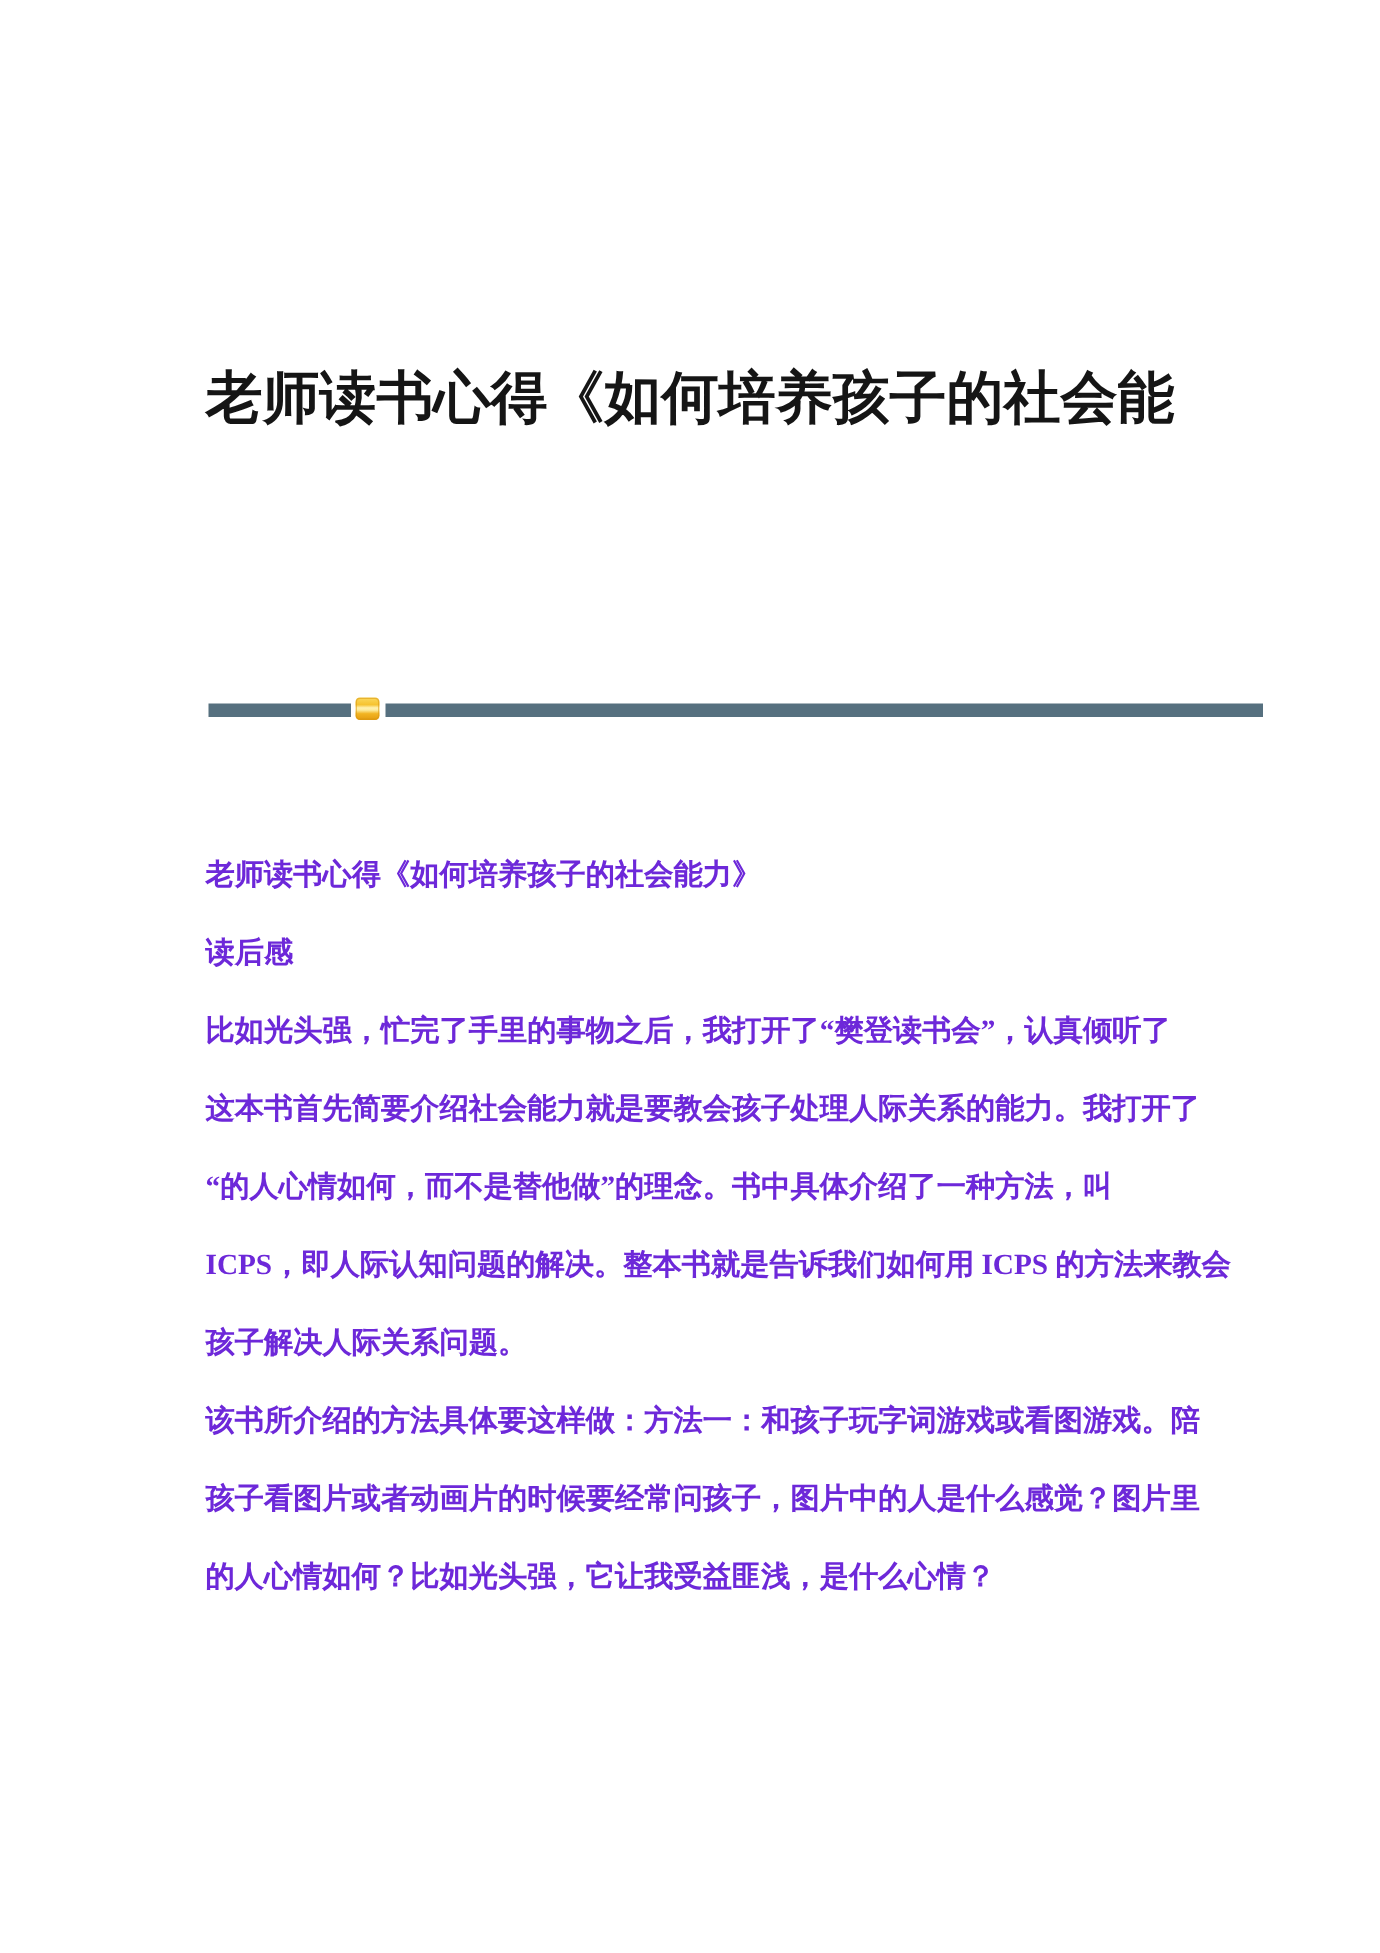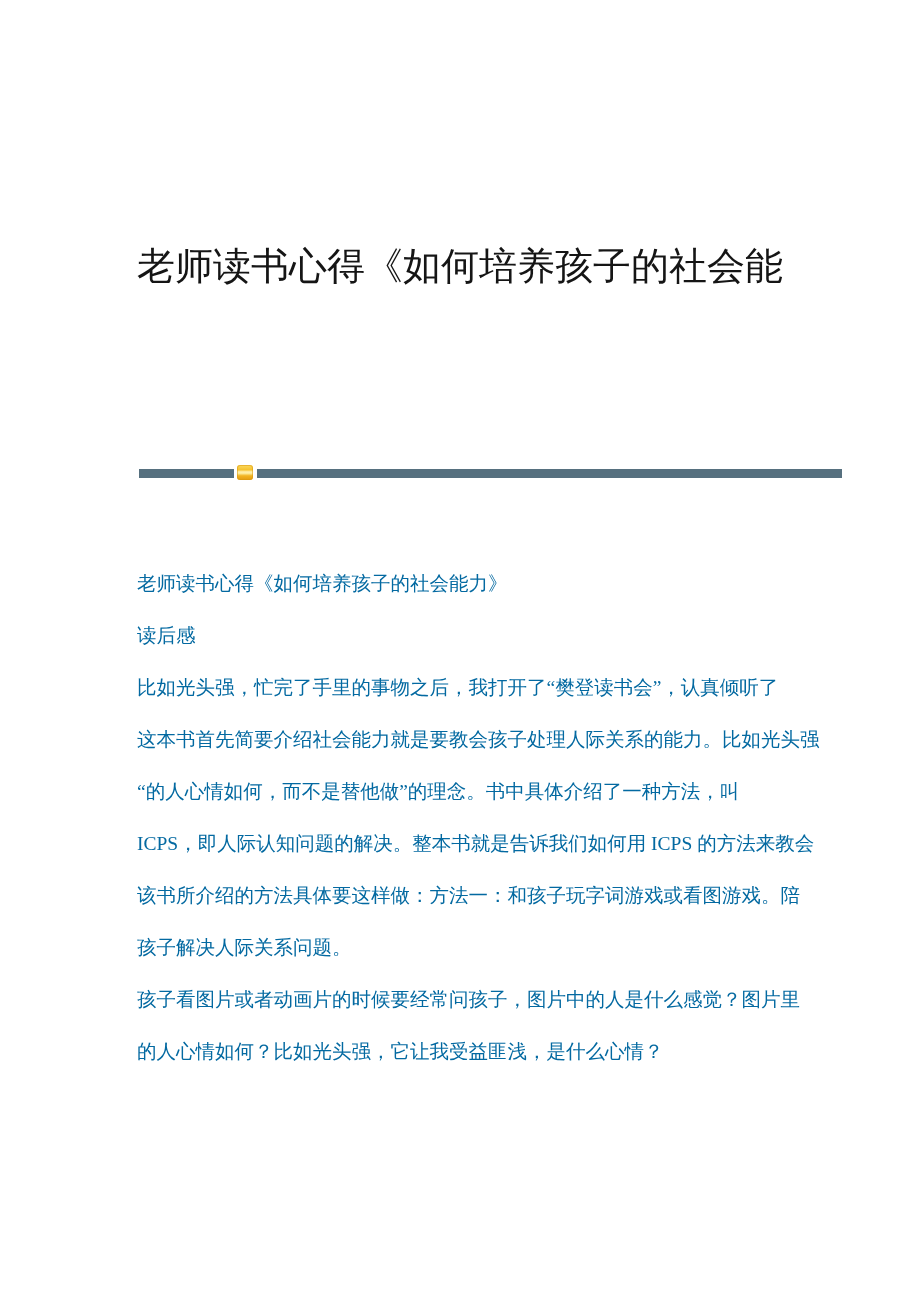--- a/index.html
+++ b/index.html
@@ -17,21 +17,21 @@
   }
   
   .doc-title {
     position: absolute;
     top: 193px;
     left: 0;
     width: 920px;
     text-align: center;
     font-size: 38px;
     line-height: 97px;
-    font-weight: 400;
+    font-weight: 700;
     color: #151515;
     letter-spacing: 0;
   }
   .doc-title .t-line {
     display: block;
     white-space: nowrap;
   }
   
   .divider {
     position: absolute;
@@ -71,22 +71,22 @@
     box-shadow: inset 0 0 0 1px rgba(216,152,16,0.55);
   }
   
   .doc-body {
     position: absolute;
     top: 558px;
     left: 137px;
     width: 700px;
     font-size: 19.5px;
     line-height: 52px;
-    color: #0369a1;
-    font-weight: 400;
+    color: #6d28d9;
+    font-weight: 700;
   }
   .doc-body .b-line {
     display: block;
     white-space: nowrap;
     height: 52px;
   }
 </style>
 </head>
 <body>
 
@@ -99,22 +99,22 @@
   <div class="divider">
     <div class="bar bar-left"></div>
     <div class="book-badge"></div>
     <div class="bar bar-right"></div>
   </div>
 
   <div class="doc-body">
     <span class="b-line">老师读书心得《如何培养孩子的社会能力》</span>
     <span class="b-line">读后感</span>
     <span class="b-line">比如光头强，忙完了手里的事物之后，我打开了“樊登读书会”，认真倾听了</span>
-    <span class="b-line">这本书首先简要介绍社会能力就是要教会孩子处理人际关系的能力。比如光头强</span>
+    <span class="b-line">这本书首先简要介绍社会能力就是要教会孩子处理人际关系的能力。我打开了</span>
     <span class="b-line">“的人心情如何，而不是替他做”的理念。书中具体介绍了一种方法，叫</span>
     <span class="b-line">ICPS，即人际认知问题的解决。整本书就是告诉我们如何用 ICPS 的方法来教会</span>
+    <span class="b-line">孩子解决人际关系问题。</span>
     <span class="b-line">该书所介绍的方法具体要这样做：方法一：和孩子玩字词游戏或看图游戏。陪</span>
-    <span class="b-line">孩子解决人际关系问题。</span>
     <span class="b-line">孩子看图片或者动画片的时候要经常问孩子，图片中的人是什么感觉？图片里</span>
     <span class="b-line">的人心情如何？比如光头强，它让我受益匪浅，是什么心情？</span>
   </div>
 
 </div>
 
 </body></html>

